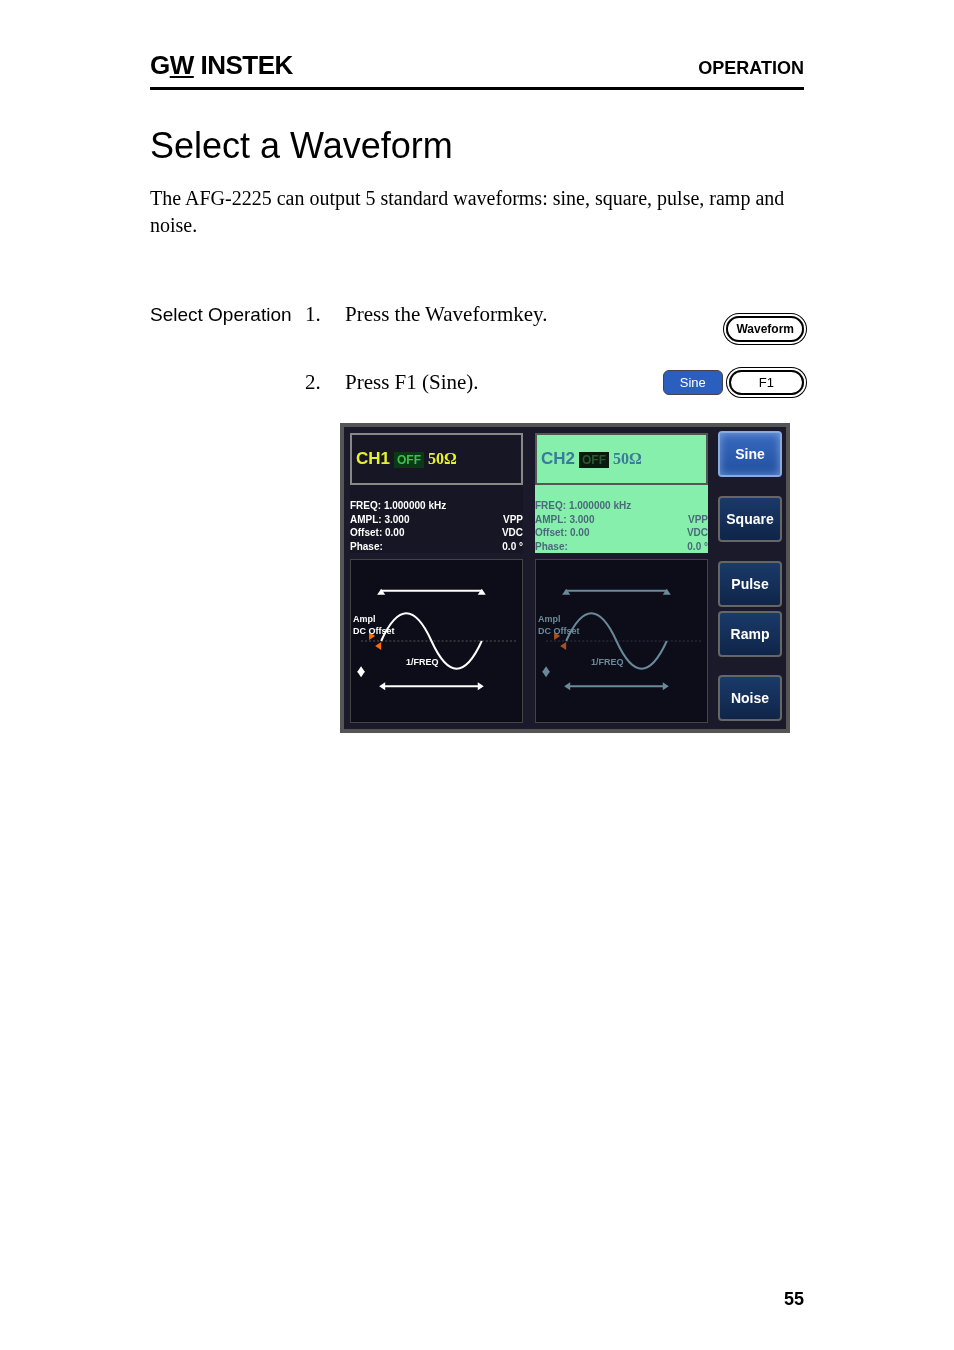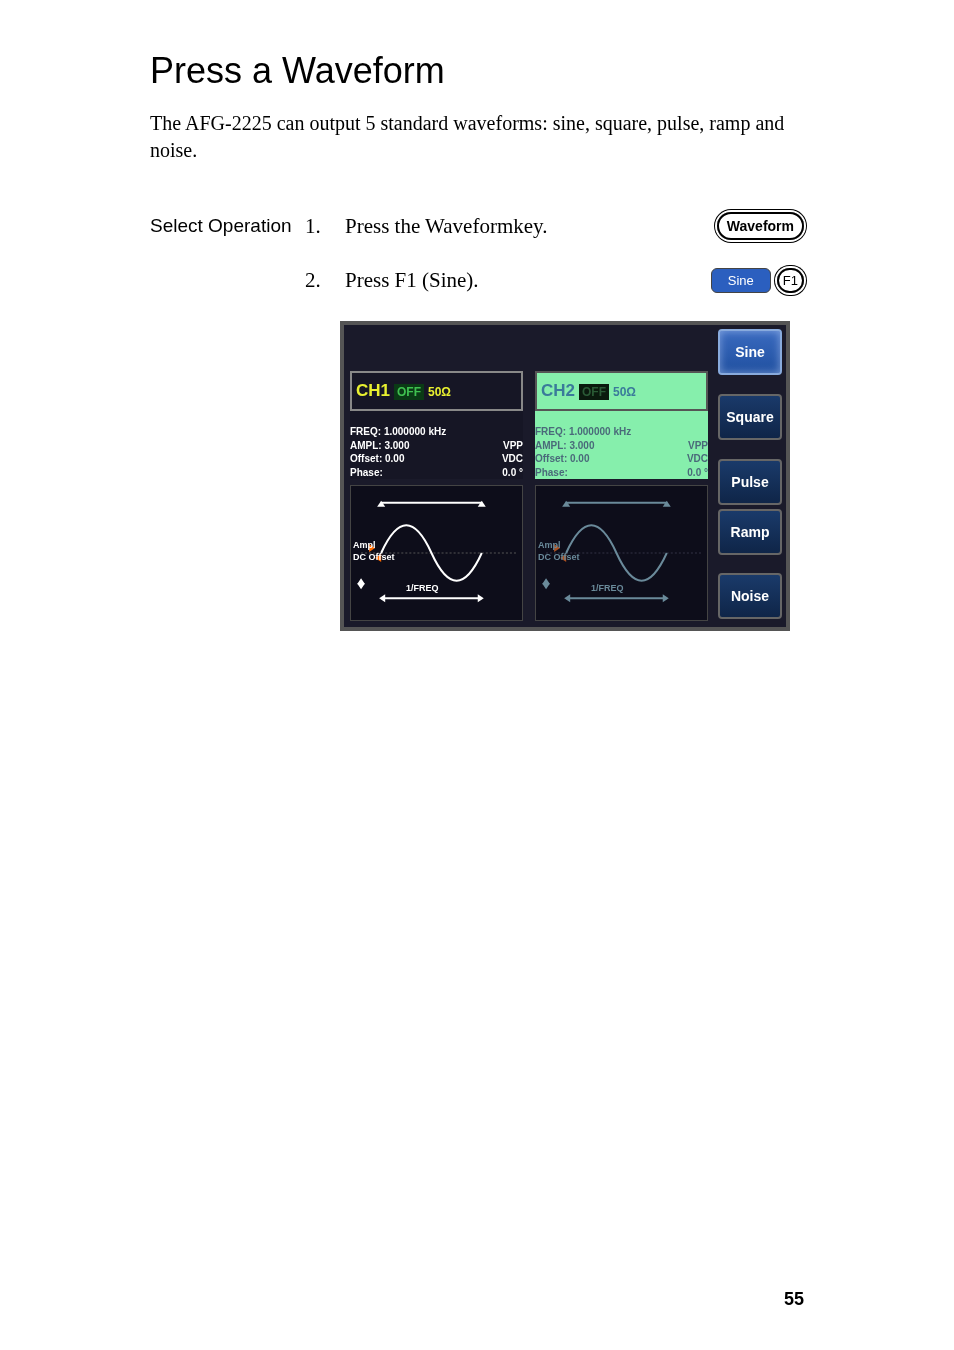--- a/index.html
+++ b/index.html
@@ -78,43 +78,44 @@
     .step-text {
       font-family: Georgia, serif;
       font-size: 21px;
       flex: 1;
     }
     .waveform-btn {
       border: 2px solid #000;
       border-radius: 16px;
       padding: 4px 8px;
       font-family: Arial, sans-serif;
-      font-size: 14px;
+      font-size: 12px;
       font-weight: 700;
       position: relative;
       box-shadow: 0 0 0 2px #fff, 0 0 0 3px #000;
+      margin-top: 29px;
     }
     .btn-group {
       display: flex;
       gap: 6px;
       align-items: center;
     }
     .softkey-label {
       background: #2b5fbf;
       color: #fff;
       font-family: Arial, sans-serif;
       font-size: 13px;
       padding: 4px 16px;
       border-radius: 6px;
       border: 1px solid #444;
     }
     .fkey {
       border: 2px solid #000;
       border-radius: 14px;
-      padding: 3px 4px;
+      padding: 3px 28px;
       font-family: Arial, sans-serif;
       font-size: 13px;
       box-shadow: 0 0 0 2px #fff, 0 0 0 3px #000;
     }
     .screenshot {
       margin-left: 190px;
       width: 450px;
       height: 310px;
       border: 4px solid #555;
       display: flex;
@@ -123,35 +124,34 @@
     }
     .ch-panels { display: flex; flex: 1; }
     .ch-panel {
       width: 50%;
       padding: 6px;
       display: flex;
       flex-direction: column;
     }
     .ch-header {
       border: 2px solid;
-      padding: 8px 4px;
+      padding: 14px 4px;
       font-family: Arial, sans-serif;
       font-weight: 700;
       font-size: 15px;
       display: flex;
       align-items: baseline;
       gap: 4px;
-      margin-top: 40px;
     }
     .ch1-active { background: #161625; color: #e8f030; border-color: #888; }
     .ch2-inactive { background: #86efac; color: #3a7a9a; border-color: #555; }
     .ch-name { font-size: 17px; }
     .off { font-size: 12px; background:#0a3a15; color:#3fc050;padding:1px 3px; }
     .off-dim { font-size: 12px; background:#0a1a0d; color:#2a5a35;padding:1px 3px; }
-    .ohm { font-size: 12px; }
+    .ohm { font-size: 16px; font-family: Liberation Serif, serif; }
     .params {
       font-family: Liberation Sans, sans-serif;
       font-weight: 700;
       font-size: 10px;
       line-height: 1.35;
       margin-top: 14px;
     }
     .params .row { display: flex; justify-content: space-between; }
     .ch1-active .params { color: #e8f030; }
     .ch1-active .params .white { color: #fff; }
@@ -203,22 +203,26 @@
       font-family: Arial, sans-serif;
       font-size: 9px;
       font-weight: 700;
     }
     .dim .axis-label { color: #6a8a9a; }
   </style>
 </head>
 <body>
 
 <div class="page">
-
-  <div class="h1">Press a Waveform</div>
+  <div class="header-row">
+    <div class="brand">G<span class="u">W</span> INSTEK</div>
+    <div class="operation">OPERATION</div>
+  </div>
+
+  <div class="h1">Select a Waveform</div>
   <div class="intro">The AFG-2225 can output 5 standard waveforms: sine, square, pulse, ramp and noise.</div>
 
 
   <div class="step-row">
     <div class="col-label">Select Operation</div>
     <div class="col-body">
       <div class="step-num">1.</div>
       <div class="step-text">Press the Waveformkey.</div>
       <div class="waveform-btn">Waveform</div>
     </div>

